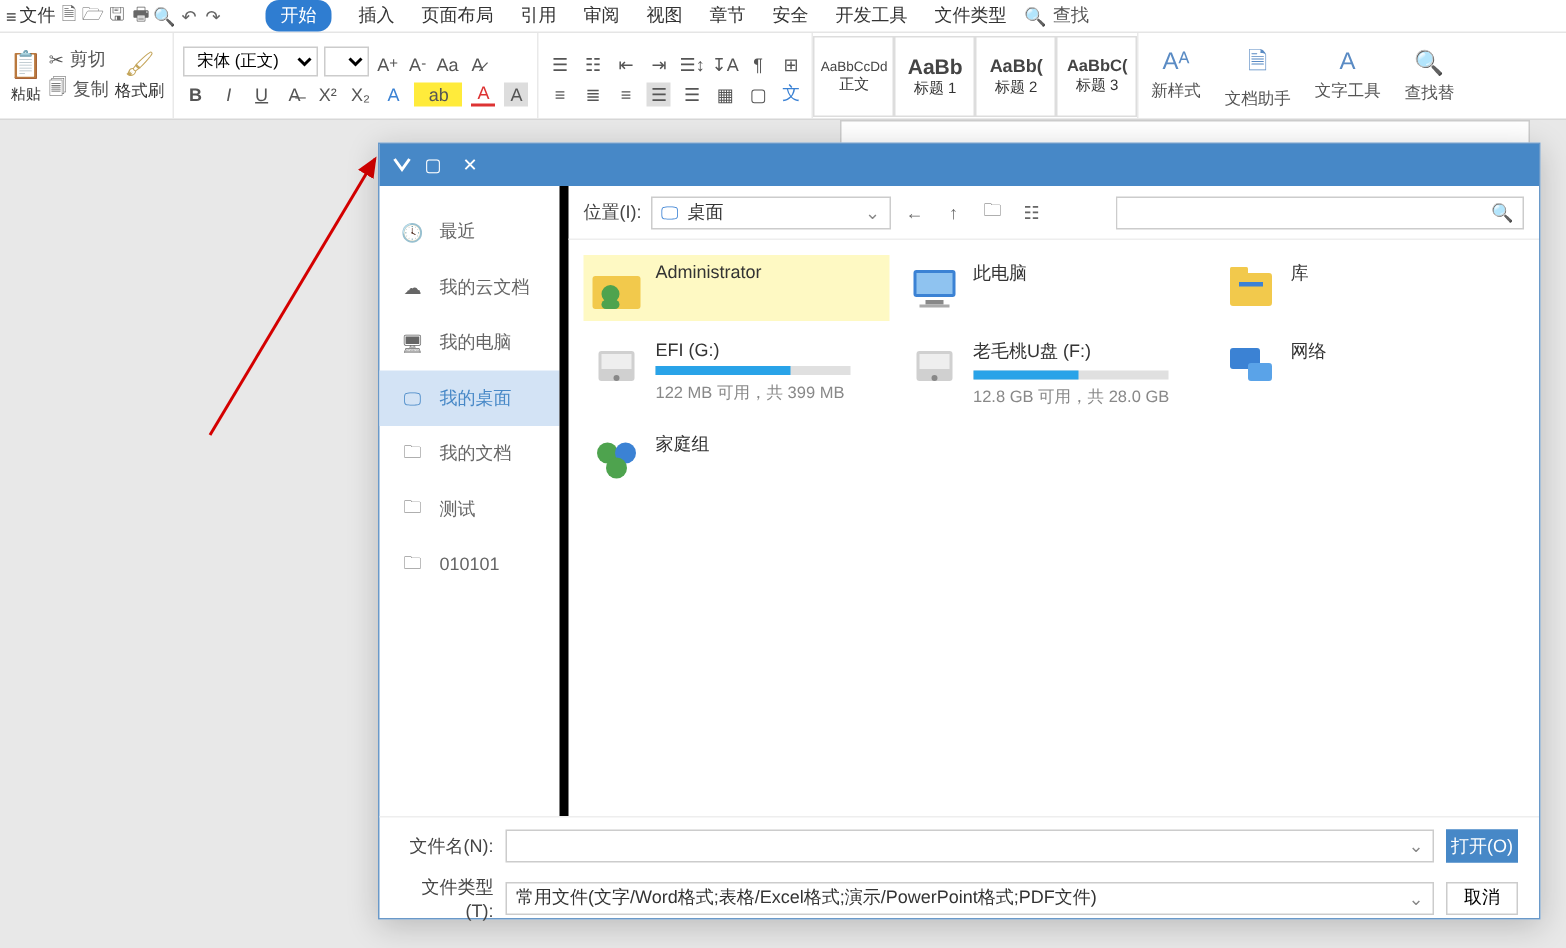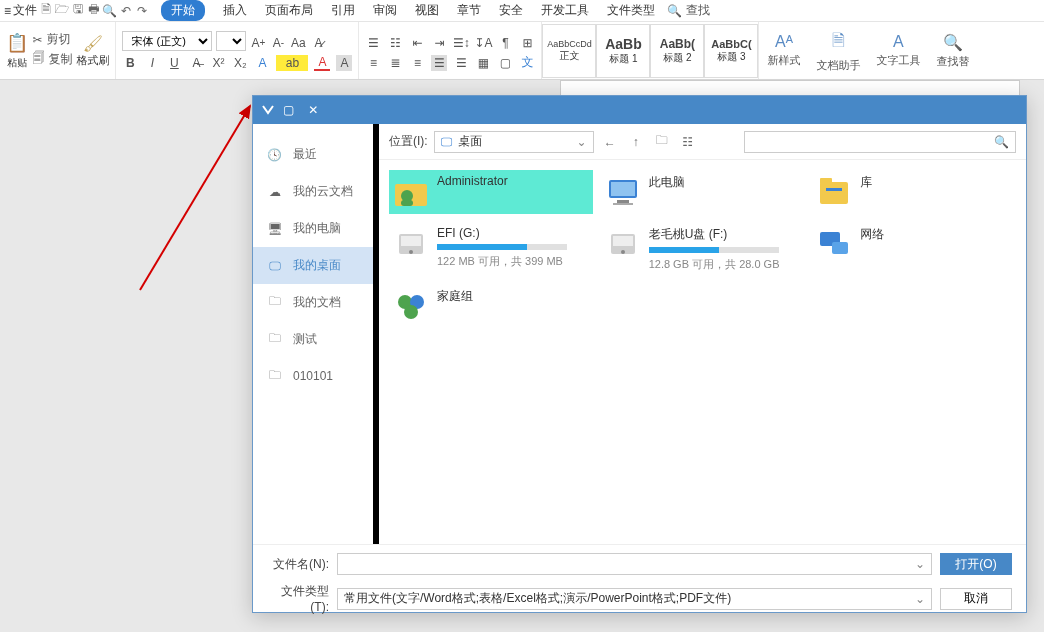--- a/index.html
+++ b/index.html
@@ -2,21 +2,21 @@
 <html><head>
 <meta charset="utf-8">
 <style>
 * { box-sizing: border-box; margin: 0; padding: 0; font-family: "Microsoft YaHei", sans-serif; }
 body { width: 1044px; height: 632px; background: #f0f0f0; overflow: hidden; position: relative; font-size: 12px; color: #333; }
 
 
 .menubar { height: 22px; background: #fff; display: flex; align-items: center; gap: 2px; padding: 0 4px; border-bottom: 1px solid #e5e5e5; }
 .file-btn { display: flex; align-items: center; gap: 2px; color: #333; }
 .menubar-icon { width: 14px; height: 14px; display: inline-flex; align-items: center; justify-content: center; color: #666; }
-.tab-row { display: flex; align-items: center; gap: 18px; margin-left: 10px; }
+.tab-row { display: flex; align-items: center; gap: 18px; margin-left: 26px; }
 .tab-item { color: #333; cursor: pointer; }
 .tab-item.active { background: #2f7dd1; color: #fff; padding: 2px 10px; border-radius: 9px; }
 .search-top { margin-left: 10px; display: flex; align-items: center; gap: 4px; color: #555; }
 
 
 .ribbon { height: 58px; background: #fff; display: flex; align-items: center; border-bottom: 1px solid #d7d7d7; }
 .rib-group { height: 100%; border-right: 1px solid #e9e9e9; padding: 2px 6px; display: flex; flex-direction: column; justify-content: center; }
 .paste-col { display: flex; flex-direction: column; align-items: center; gap: 2px; }
 .clip-rows { display: flex; flex-direction: column; gap: 1px; margin-left: 4px; }
 .clip-row { display: flex; align-items: center; gap: 4px; color: #555; }
@@ -54,33 +54,33 @@
 .dlg-main { flex: 1; display: flex; flex-direction: column; border-left: 6px solid #000000; }
 .dlg-toolbar { height: 36px; display: flex; align-items: center; padding: 0 10px; gap: 6px; border-bottom: 1px solid #eee; }
 .loc-label { font-size: 12px; color: #444; }
 .loc-combo { display: flex; align-items: center; gap: 6px; border: 1px solid #ccc; height: 22px; width: 160px; padding: 0 6px; font-size: 12px; }
 .tool-btn { width: 20px; height: 20px; display: inline-flex; align-items: center; justify-content: center; color: #666; }
 .dlg-search { flex: 1; border: 1px solid #ccc; height: 22px; display: flex; align-items: center; margin-left: 40px; }
 .dlg-search input { flex: 1; border: none; outline: none; height: 20px; padding: 0 6px; font-size: 12px; }
 .dlg-content { flex: 1; padding: 10px; overflow: auto; }
 .file-grid { display: grid; grid-template-columns: repeat(3, 1fr); gap: 8px; }
 .file-tile { display: flex; align-items: flex-start; gap: 8px; padding: 4px; }
-.file-tile.selected { background: #5eead4; }
+.file-tile.selected { background: #fef9c3; }
 .tile-icon { width: 36px; height: 36px; display: flex; align-items: center; justify-content: center; }
 .tile-text { display: flex; flex-direction: column; gap: 2px; }
 .tile-name { font-size: 12px; color: #333; }
 .tile-sub { font-size: 11px; color: #888; }
 .progress { width: 130px; height: 6px; background: #e0e0e0; margin: 2px 0; }
 .progress .bar { height: 100%; background: #29a3e8; }
 .dlg-footer { height: 70px; border-top: 1px solid #eee; padding: 8px 14px; display: flex; flex-direction: column; gap: 8px; }
 .ftr-row { display: flex; align-items: center; gap: 8px; }
 .ftr-label { width: 62px; text-align: right; font-size: 12px; color: #444; }
 .ftr-combo { flex: 1; border: 1px solid #ccc; height: 22px; display: flex; align-items: center; padding: 0 6px; font-size: 12px; }
 .ftr-combo .chev { margin-left: auto; color: #888; }
-.ftr-btn { width: 72px; height: 22px; border: 1px solid #ccc; background: #fff; font-size: 12px; display: inline-flex; align-items: center; justify-content: center; cursor: pointer; }
+.ftr-btn { width: 48px; height: 22px; border: 1px solid #ccc; background: #fff; font-size: 12px; display: inline-flex; align-items: center; justify-content: center; cursor: pointer; }
 .ftr-btn.primary { background: #4788c7; color: #fff; border-color: #4788c7; }
 
 svg { display: block; }
 </style>
 </head>
 <body>
 
 <div class="menubar">
   <span class="file-btn">≡ <span>文件</span></span>
   <span class="menubar-icon">🗎</span>

